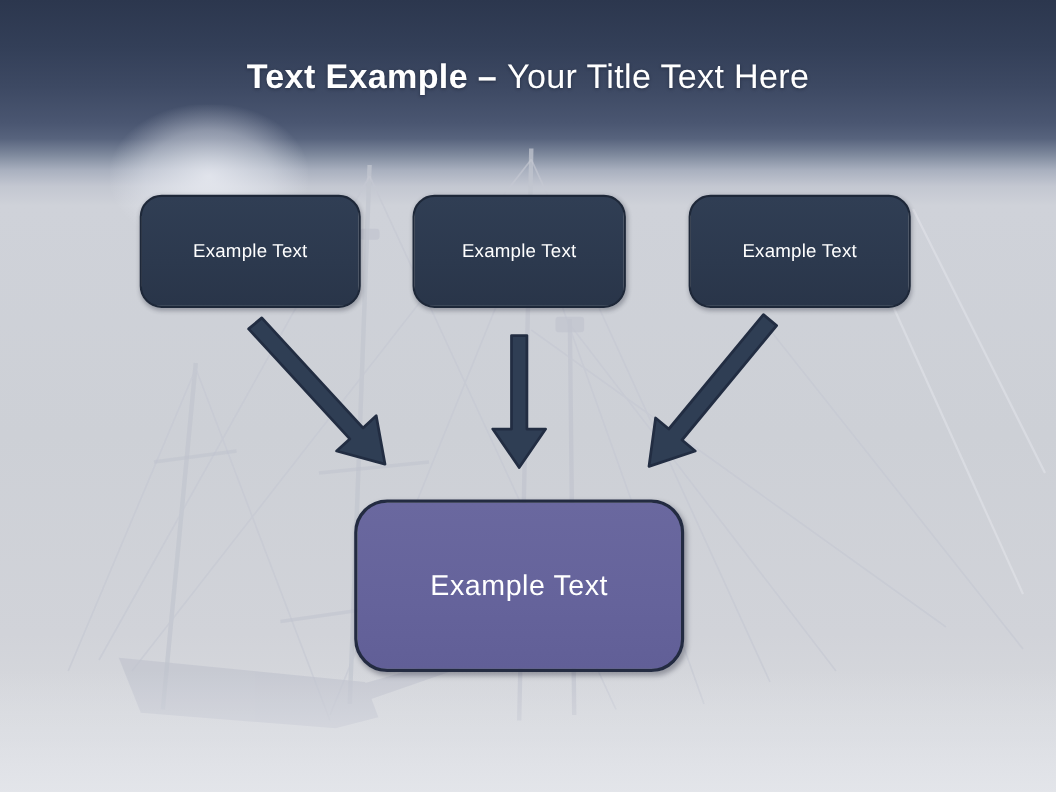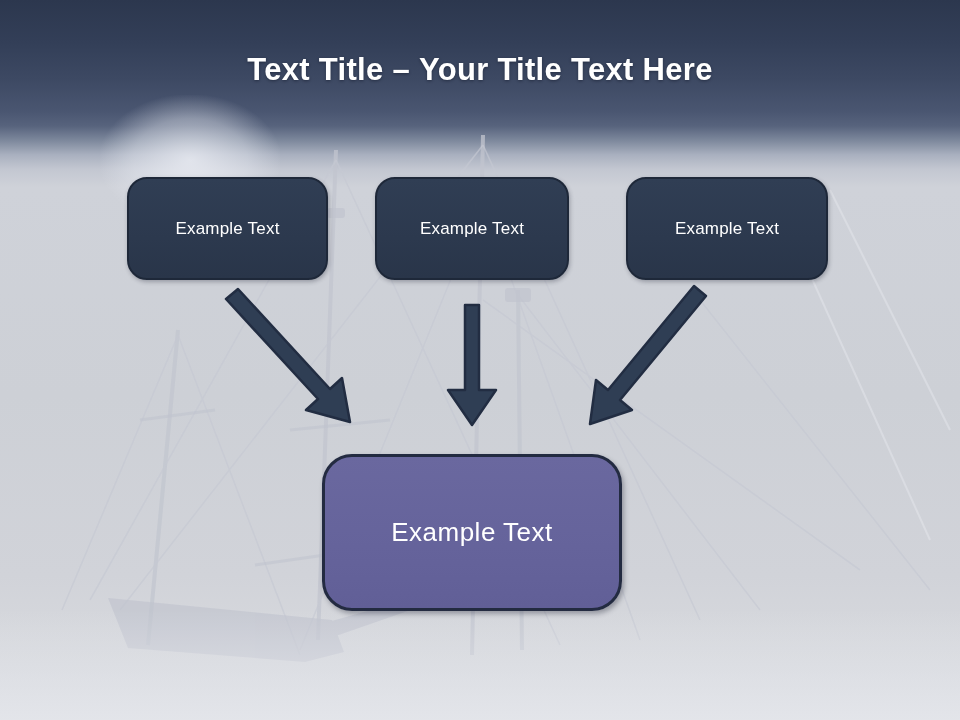--- a/index.html
+++ b/index.html
@@ -62,21 +62,21 @@
     left: 0; top: 52px;
     width: 960px;
     text-align: center;
     color: #ffffff;
     font-size: 31px;
     letter-spacing: 0.3px;
     text-shadow: 0 1px 3px rgba(10,15,30,0.45);
     white-space: nowrap;
   }
   .slide-title .t-bold { font-weight: bold; }
-  .slide-title .t-reg  { font-weight: bold; margin-left: 9px; }
+  .slide-title .t-reg  { font-weight: normal; margin-left: 9px; }
 
   .block {
     position: absolute;
     top: 177px;
     height: 103px;
     background: linear-gradient(to bottom, #303e54 0%, #2c394e 60%, #293549 100%);
     border: 2.5px solid #1e2839;
     border-radius: 20px;
     box-sizing: border-box;
     display: flex;
@@ -152,21 +152,21 @@
       <rect x="327" y="208" width="18" height="10" rx="3"></rect>
     </g>
     <g stroke="#c0c3ce" stroke-width="3" opacity="0.55" fill="none">
       <line x1="255" y1="565" x2="430" y2="540"></line>
       <line x1="290" y1="430" x2="390" y2="420"></line>
       <line x1="140" y1="420" x2="215" y2="410"></line>
     </g>
   </svg>
 
   <div class="slide-title">
-    <span class="t-bold">Text Title –</span><span class="t-reg">Your Title Text Here</span>
+    <span class="t-bold">Text Example –</span><span class="t-reg">Your Title Text Here</span>
   </div>
 
   <div class="block block-1">
     <span>Example Text</span>
   </div>
   <div class="block block-2">
     <span>Example Text</span>
   </div>
   <div class="block block-3">
     <span>Example Text</span>

